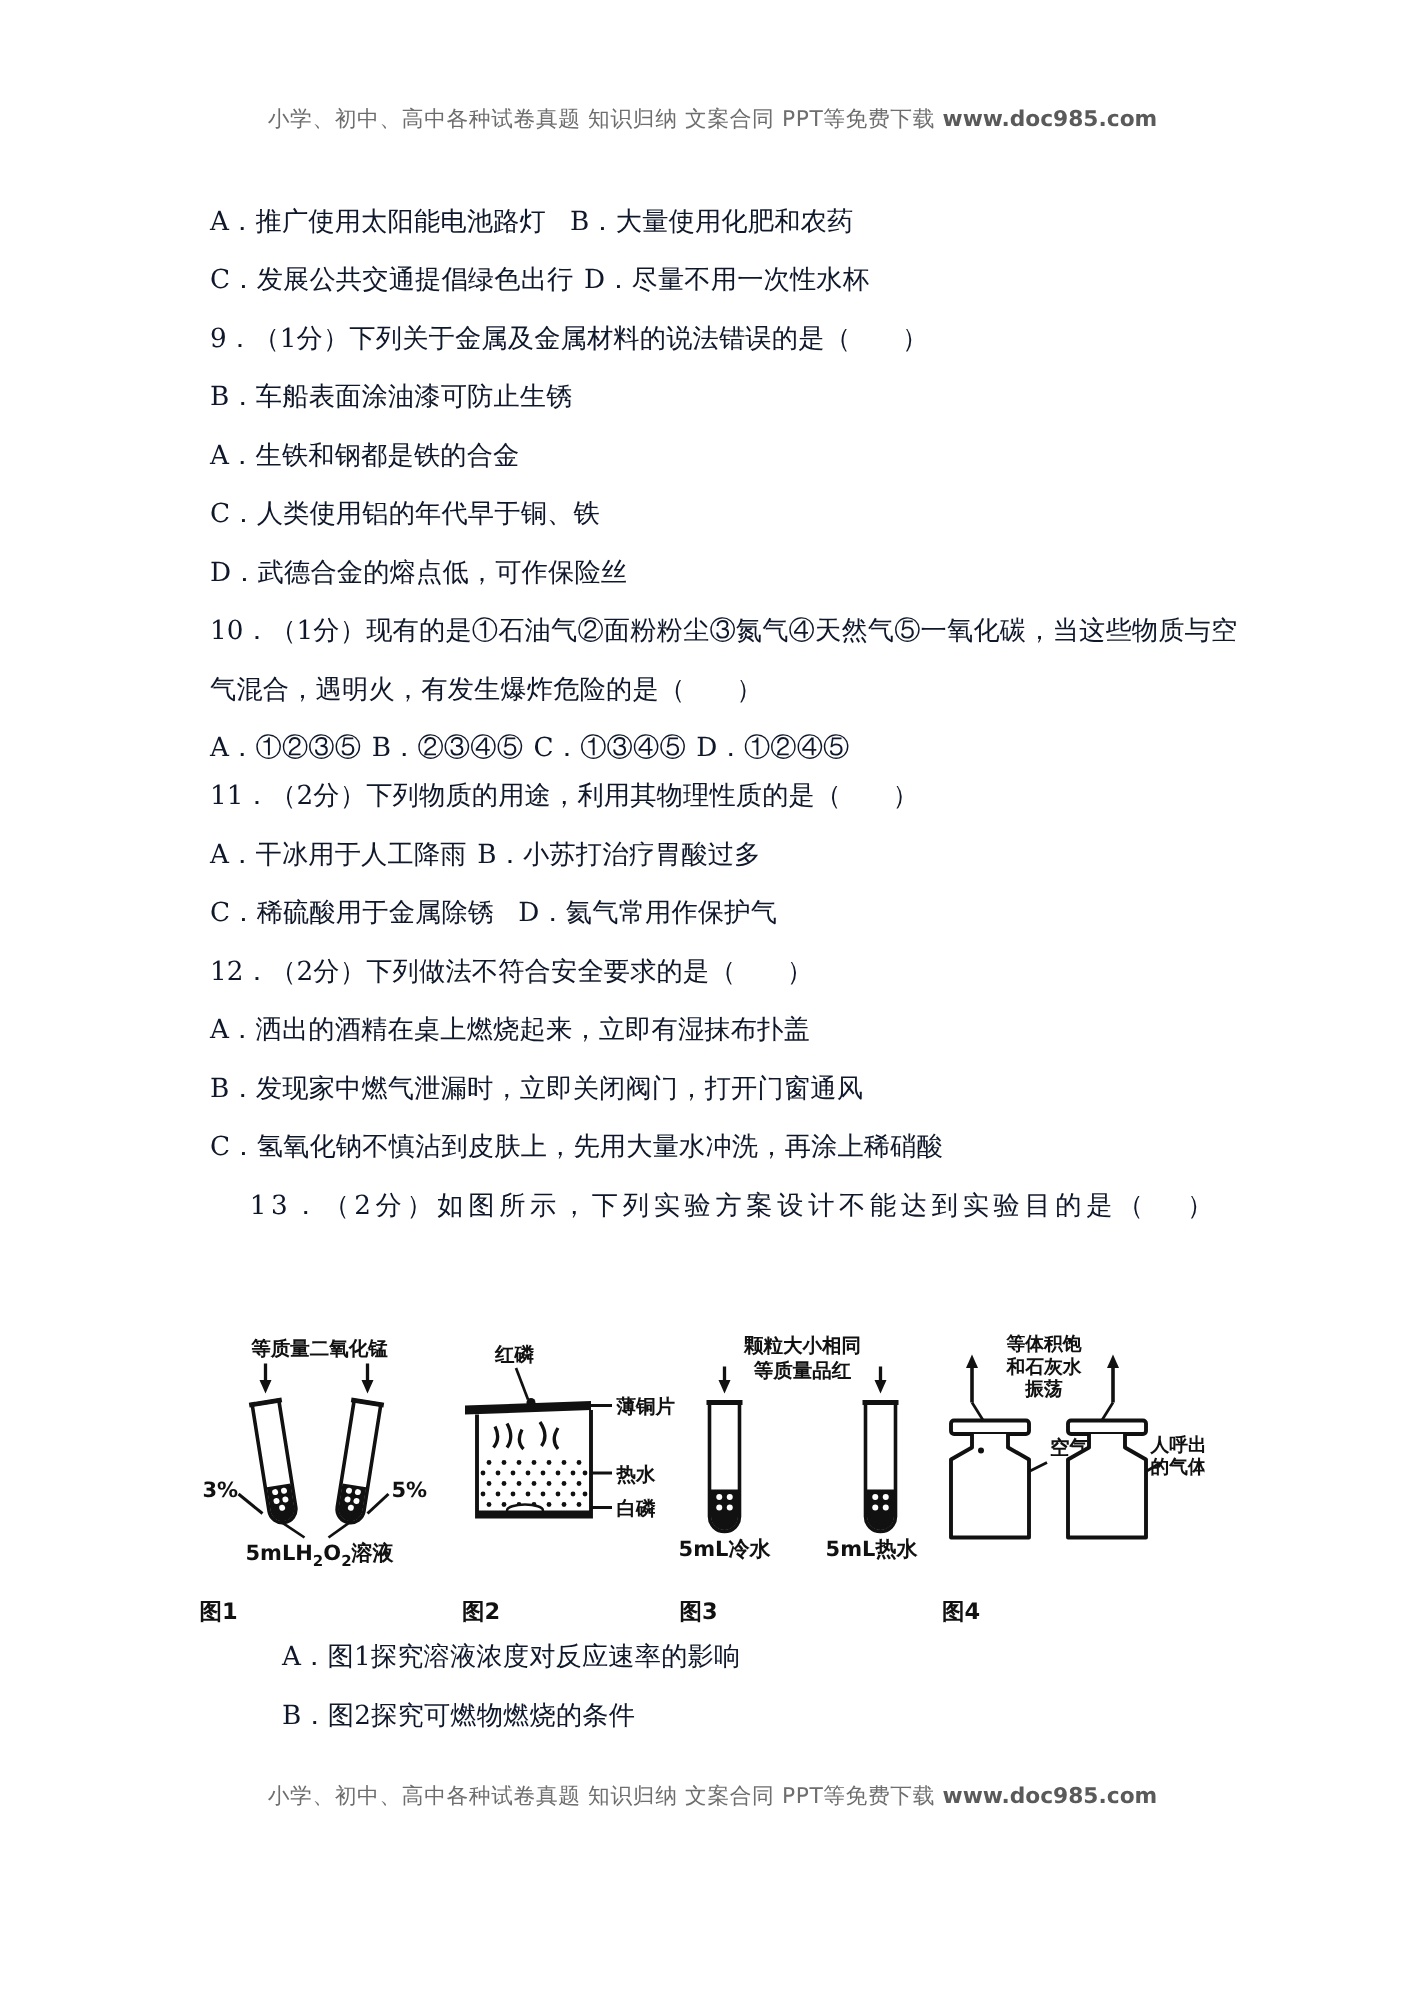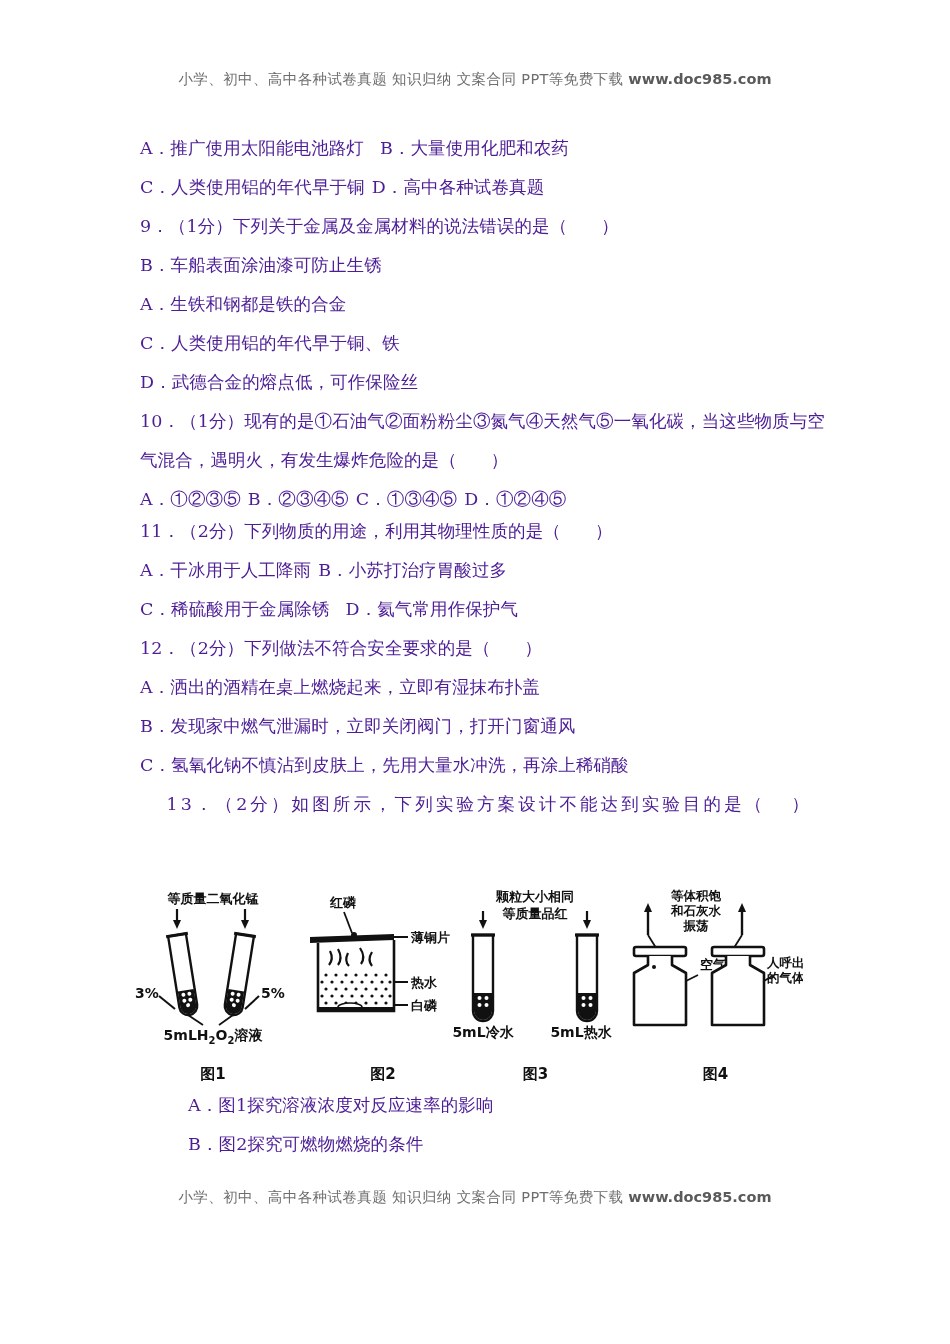--- a/index.html
+++ b/index.html
@@ -46,21 +46,21 @@
   
   .content {
     position: absolute;
     left: 140px;
     top: 140px;
     width: 672px;
   }
   .line {
     font-size: 17.5px;
     line-height: 1;
-    color: #4c1d95;
+    color: #0f172a;
     white-space: nowrap;
     margin-bottom: 21.5px;
     letter-spacing: 0.1px;
   }
   .line.tight { margin-bottom: 14px; }
   .line.spaced { letter-spacing: 3.1px; text-align: right; }
   .opt-gap { display: inline-block; width: 16px; }
   .opt-gap-sm { display: inline-block; width: 7px; }
   .blank { display: inline-block; width: 34px; }
   .blank-sm { display: inline-block; width: 26px; }
@@ -80,21 +80,21 @@
   }
   #fig1 { left: 10px;  width: 160px; }
   #fig2 { left: 185px; width: 150px; }
   #fig3 { left: 330px; width: 165px; }
   #fig4 { left: 505px; width: 175px; }
 
   .fig-caption {
     position: absolute;
     bottom: 1px;
     width: 100%;
-    text-align: center;
+    text-align: left;
     font-family: "DejaVu Sans", "Liberation Sans", sans-serif;
     font-size: 15px;
     font-weight: bold;
     color: #111;
   }
   .handlabel {
     font-family: "DejaVu Sans", "Liberation Sans", sans-serif;
     font-weight: bold;
     fill: #111;
   }
@@ -108,21 +108,21 @@
     <span>小学、初中、高中各种试卷真题 知识归纳 文案合同 PPT等免费下载</span>
     <span class="url">www.doc985.com</span>
   </div>
 
   <div class="content">
 
     <div class="line">
       <span>A．推广使用太阳能电池路灯</span><span class="opt-gap"></span><span>B．大量使用化肥和农药</span>
     </div>
     <div class="line">
-      <span>C．人类使用铝的年代早于铜</span><span class="opt-gap-sm"></span><span>D．高中各种试卷真题</span>
+      <span>C．发展公共交通提倡绿色出行</span><span class="opt-gap-sm"></span><span>D．尽量不用一次性水杯</span>
     </div>
 
     <div class="line">
       <span>9．</span><span>（1分）</span><span>下列关于金属及金属材料的说法错误的是（</span><span class="blank"></span><span>）</span>
     </div>
     <div class="line">B．车船表面涂油漆可防止生锈</div>
     <div class="line">A．生铁和钢都是铁的合金</div>
     <div class="line">C．人类使用铝的年代早于铜、铁</div>
     <div class="line">D．武德合金的熔点低，可作保险丝</div>
 

